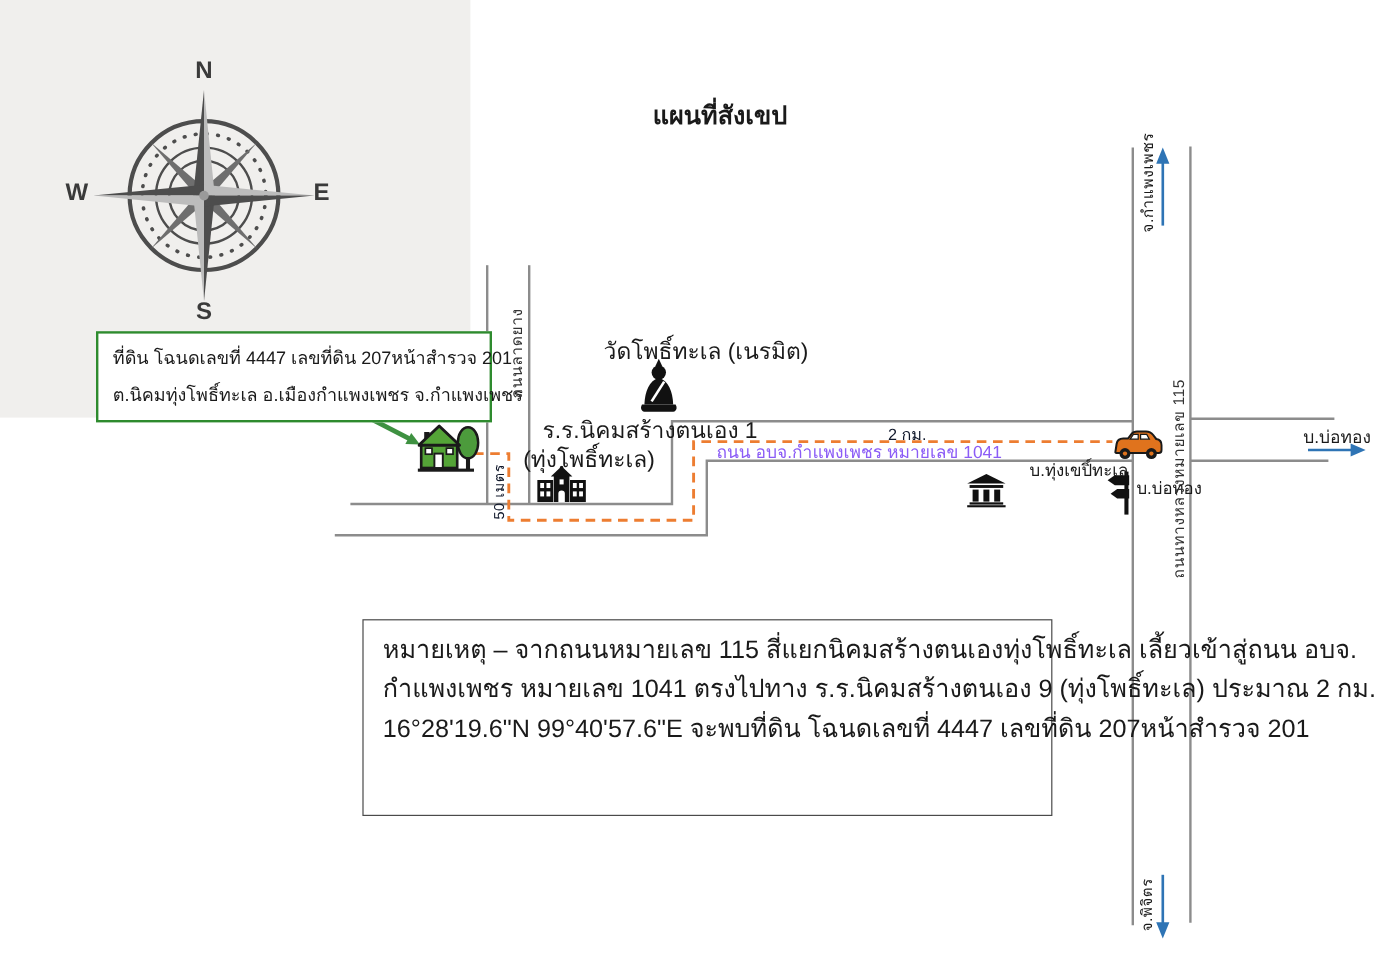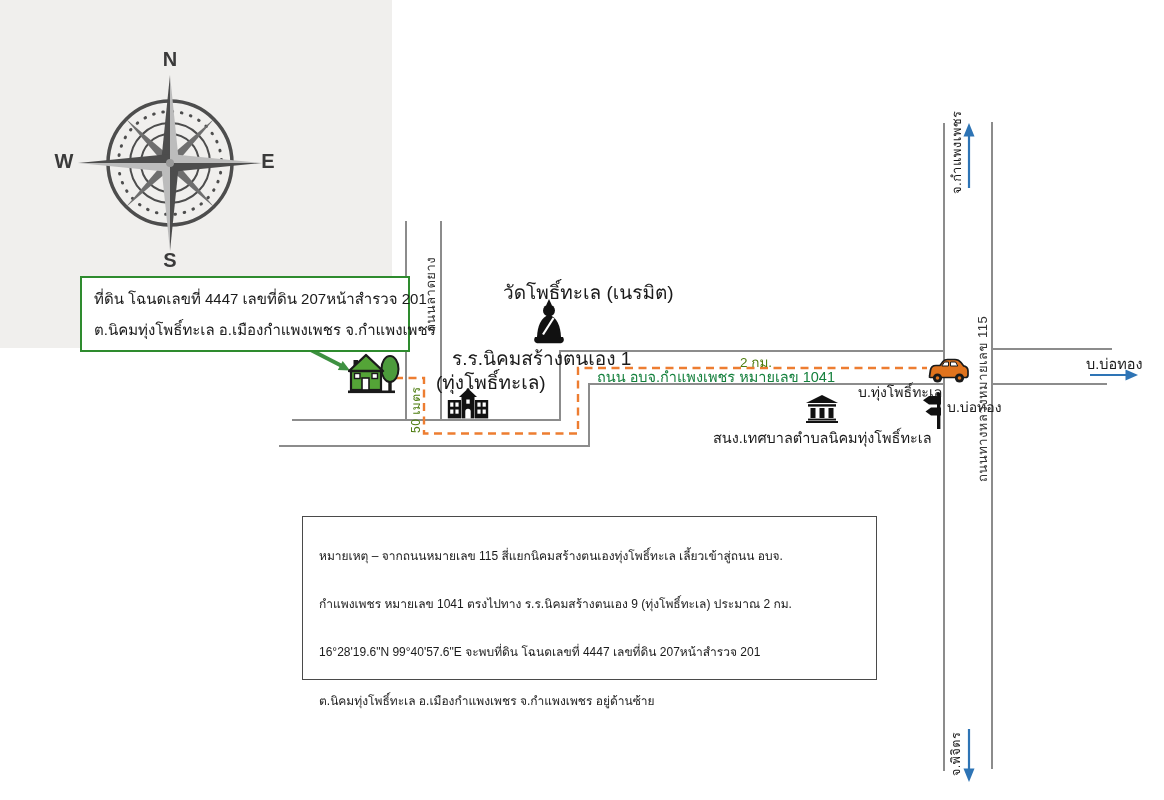--- a/index.html
+++ b/index.html
@@ -14,40 +14,40 @@
   #land-callout{
     left:80px;top:276px;width:314px;height:67px;border:2px solid #2E8B2E;background:#fff;
     padding:5px 0 0 12px;box-sizing:content-box;
   }
   .callout-line{font-size:15px;line-height:31px;white-space:nowrap;}
   .lbl{font-size:19px;white-space:nowrap;}
   .vlbl{
     writing-mode:vertical-rl;transform:rotate(180deg);
     font-size:13px;color:#333;letter-spacing:0.5px;white-space:nowrap;line-height:1;
   }
-  .orange{color:#4d7c0f;}
-  #road-1041-label{left:597px;top:365px;font-size:14.5px;color:#15803d;}
+  .orange{color:#0f172a;}
+  #road-1041-label{left:597px;top:365px;font-size:14.5px;color:#8b5cf6;}
   #temple-label{left:503px;top:277px;width:140px;text-align:center;}
   #school-label-1{left:438px;top:343px;margin-left:14px;}
   #school-label-2{left:436px;top:367px;}
   #village-tpt-label{left:858px;top:381px;font-size:14px;}
   #bothong-sign-label{left:947px;top:396px;font-size:14px;}
   #office-label{left:713px;top:426px;font-size:14.5px;}
   #bothong-east-label{left:1086px;top:352px;font-size:14.5px;}
   #km2-label{left:724px;top:351px;width:64px;text-align:center;font-size:13.5px;}
   #m50-label{left:410px;top:381px;height:52px;font-size:12px;}
   #paved-road-label{left:424px;top:252px;height:80px;}
   #dest-north-label{left:950px;top:100px;height:94px;}
   #hwy115-label{left:976px;top:324px;height:158px;}
   #dest-south-label{left:950px;top:728px;height:48px;font-size:12.5px;}
   #note-box{
     left:302px;top:516px;width:541px;height:150px;border:1.5px solid #4a4a4a;background:#fff;
     padding:8px 16px 4px 16px;
   }
-  .note-line{font-size:12px;line-height:33.2px;white-space:nowrap;margin-top:15px;}
+  .note-line{font-size:21px;line-height:33.2px;white-space:nowrap;}
   svg{display:block;}
 </style>
 </head>
 <body>
 
 <div id="stage">
 
   <div id="gray-panel" class="abs"></div>
 
   <span class="abs" style="left:75px;top:70px;">
@@ -69,20 +69,21 @@
       <polygon points="187,93 95,84 95,93" fill="#bcbcbc"></polygon>
       <polygon points="187,93 95,102 95,93" fill="#4d4d4d"></polygon>
       <circle cx="95" cy="93" r="4" fill="#9a9a9a"></circle>
     </svg>
   </span>
   <div class="abs compass-letter" style="left:160px;top:48px;">N</div>
   <div class="abs compass-letter" style="left:160px;top:249px;">S</div>
   <div class="abs compass-letter" style="left:54px;top:150px;">W</div>
   <div class="abs compass-letter" style="left:258px;top:150px;">E</div>
 
+  <div id="map-title" class="abs">แผนที่สังเขป</div>
 
   <svg class="abs" style="left:0;top:0;" width="1164" height="800" viewBox="0 0 1164 800">
 
     <g stroke="#8C8C8C" stroke-width="2" fill="none">
       <path d="M406 221 V420"></path>
       <path d="M441 221 V420"></path>
       <path d="M292 420 H560 V351 H944"></path>
       <path d="M279 446 H589 V384 H944"></path>
       <path d="M992 349 H1112"></path>
       <path d="M992 384 H1107"></path>
@@ -188,28 +189,26 @@
     </svg>
   </span>
 
   <div id="paved-road-label" class="abs vlbl">ถนนลาดยาง</div>
   <div id="temple-label" class="abs lbl">วัดโพธิ์ทะเล (เนรมิต)</div>
   <div id="school-label-1" class="abs lbl">ร.ร.นิคมสร้างตนเอง 1</div>
   <div id="school-label-2" class="abs lbl">(ทุ่งโพธิ์ทะเล)</div>
   <div id="m50-label" class="abs vlbl orange">50 เมตร</div>
   <div id="km2-label" class="abs lbl orange">2 กม.</div>
   <div id="road-1041-label" class="abs lbl">ถนน อบจ.กำแพงเพชร หมายเลข 1041</div>
-  <div id="village-tpt-label" class="abs lbl">บ.ทุ่งโพธิ์ทะเล</div>
+  <div id="village-tpt-label" class="abs lbl">บ.ทุ่งเขปิ์ทะเล</div>
   <div id="bothong-sign-label" class="abs lbl">บ.บ่อทอง</div>
-  <div id="office-label" class="abs lbl">สนง.เทศบาลตำบลนิคมทุ่งโพธิ์ทะเล</div>
   <div id="dest-north-label" class="abs vlbl" style="color:#1a1a1a;">จ.กำแพงเพชร</div>
   <div id="hwy115-label" class="abs vlbl">ถนนทางหลวงหมายเลข 115</div>
   <div id="bothong-east-label" class="abs lbl">บ.บ่อทอง</div>
   <div id="dest-south-label" class="abs vlbl" style="color:#1a1a1a;">จ.พิจิตร</div>
 
   <div id="note-box" class="abs">
     <div class="note-line">หมายเหตุ – จากถนนหมายเลข 115 สี่แยกนิคมสร้างตนเองทุ่งโพธิ์ทะเล เลี้ยวเข้าสู่ถนน อบจ.</div>
     <div class="note-line">กำแพงเพชร หมายเลข 1041 ตรงไปทาง ร.ร.นิคมสร้างตนเอง 9 (ทุ่งโพธิ์ทะเล) ประมาณ 2 กม.</div>
     <div class="note-line">16°28'19.6"N 99°40'57.6"E จะพบที่ดิน โฉนดเลขที่ 4447 เลขที่ดิน 207หน้าสำรวจ 201</div>
-    <div class="note-line">ต.นิคมทุ่งโพธิ์ทะเล อ.เมืองกำแพงเพชร จ.กำแพงเพชร อยู่ด้านซ้าย</div>
   </div>
 
 </div>
 
 </body></html>

